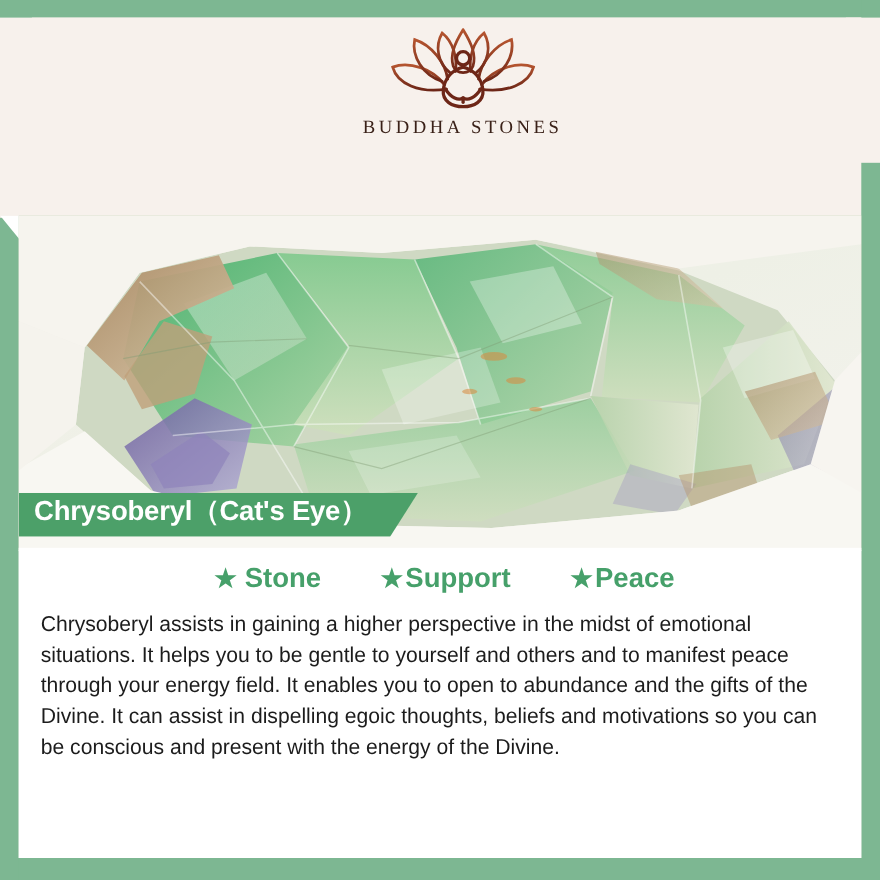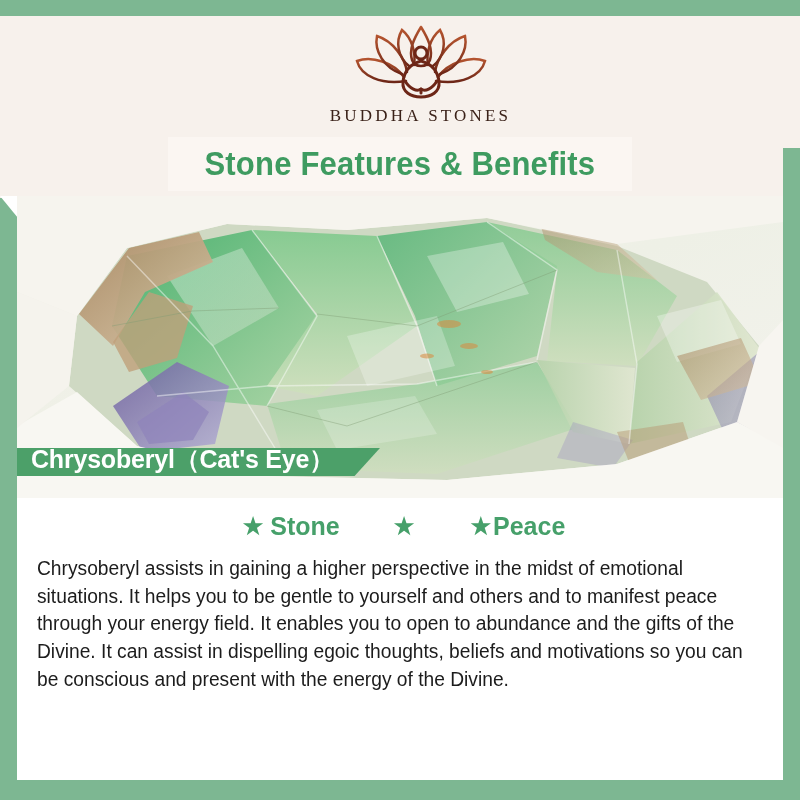--- a/index.html
+++ b/index.html
@@ -32,23 +32,23 @@
   .photo svg{display:block;width:766px;height:304px;}
 
   
   .title-banner{position:absolute;left:168px;top:137px;width:464px;height:54px;
      background:#fbf6f2;display:flex;align-items:center;justify-content:center;z-index:5;}
   .title-text{font-size:33px;font-weight:bold;color:#3e9b60;
      font-family:"Liberation Sans Narrow","Liberation Sans",sans-serif;
      letter-spacing:.2px;transform:scaleX(.94);transform-origin:center;white-space:nowrap;}
 
   
-  .name-band{position:absolute;left:17px;top:448px;width:363px;height:28px;z-index:6;
+  .name-band{position:absolute;left:17px;top:448px;width:363px;height:40px;z-index:6;
      background:#4ca069;clip-path:polygon(0 0,100% 0,93% 100%,0 100%);
-     display:flex;align-items:flex-end;}
+     display:flex;align-items:flex-start;}
   .name-text{color:#ffffff;font-size:25px;font-weight:bold;margin-left:14px;
      font-family:"Liberation Sans",sans-serif;white-space:nowrap;letter-spacing:-.2px;}
 
   
   .content{position:absolute;left:17px;top:500px;width:766px;height:280px;background:#ffffff;}
   .content-inner{position:absolute;left:0;top:0;width:766px;}
 
   .benefits{display:flex;align-items:center;justify-content:center;gap:54px;
      margin-top:12px;padding-left:8px;}
   .benefit{display:flex;align-items:center;color:#46a06a;font-weight:bold;font-size:25px;
@@ -195,40 +195,38 @@
         <ellipse cx="470" cy="176" rx="6" ry="2"></ellipse>
       </g>
 
       <path d="M0 0 L766 0 L766 26 L600 48 L470 22 L330 34 L210 28 L110 52 L60 120 L0 96 Z" fill="#f6f4ee"></path>
       <path d="M0 230 L60 196 L120 250 L250 280 L430 284 L600 268 L720 226 L766 250 L766 304 L0 304 Z" fill="#f8f7f2"></path>
       <path d="M0 96 L60 120 L52 190 L0 232 Z" fill="#f5f3ed"></path>
       <path d="M742 150 L766 124 L766 252 L720 226 Z" fill="#f7f5f0"></path>
     </svg>
   </div>
 
-  <div class="title-banner">
-    <span class="title-text">Stone Features &amp; Benefits</span>
-  </div>
 
   <div class="name-band">
     <span class="name-text">Chrysoberyl（Cat's Eye）</span>
   </div>
 
   <div class="seam"></div>
 
   <div class="content">
     <div class="content-inner">
 
       <div class="benefits">
         <span class="benefit spaced">
           <span class="star">★</span>
           <span>Stone</span>
         </span>
         <span class="benefit">
           <span class="star">★</span>
+          <span>Support</span>
         </span>
         <span class="benefit">
           <span class="star">★</span>
           <span>Peace</span>
         </span>
       </div>
 
       <p class="body-text">Chrysoberyl assists in gaining a higher perspective in the midst of emotional situations. It helps you to be gentle to yourself and others and to manifest peace through your energy field. It enables you to open to abundance and the gifts of the Divine. It can assist in dispelling egoic thoughts, beliefs and motivations so you can be conscious and present with the energy of the Divine.</p>
 
     </div>

